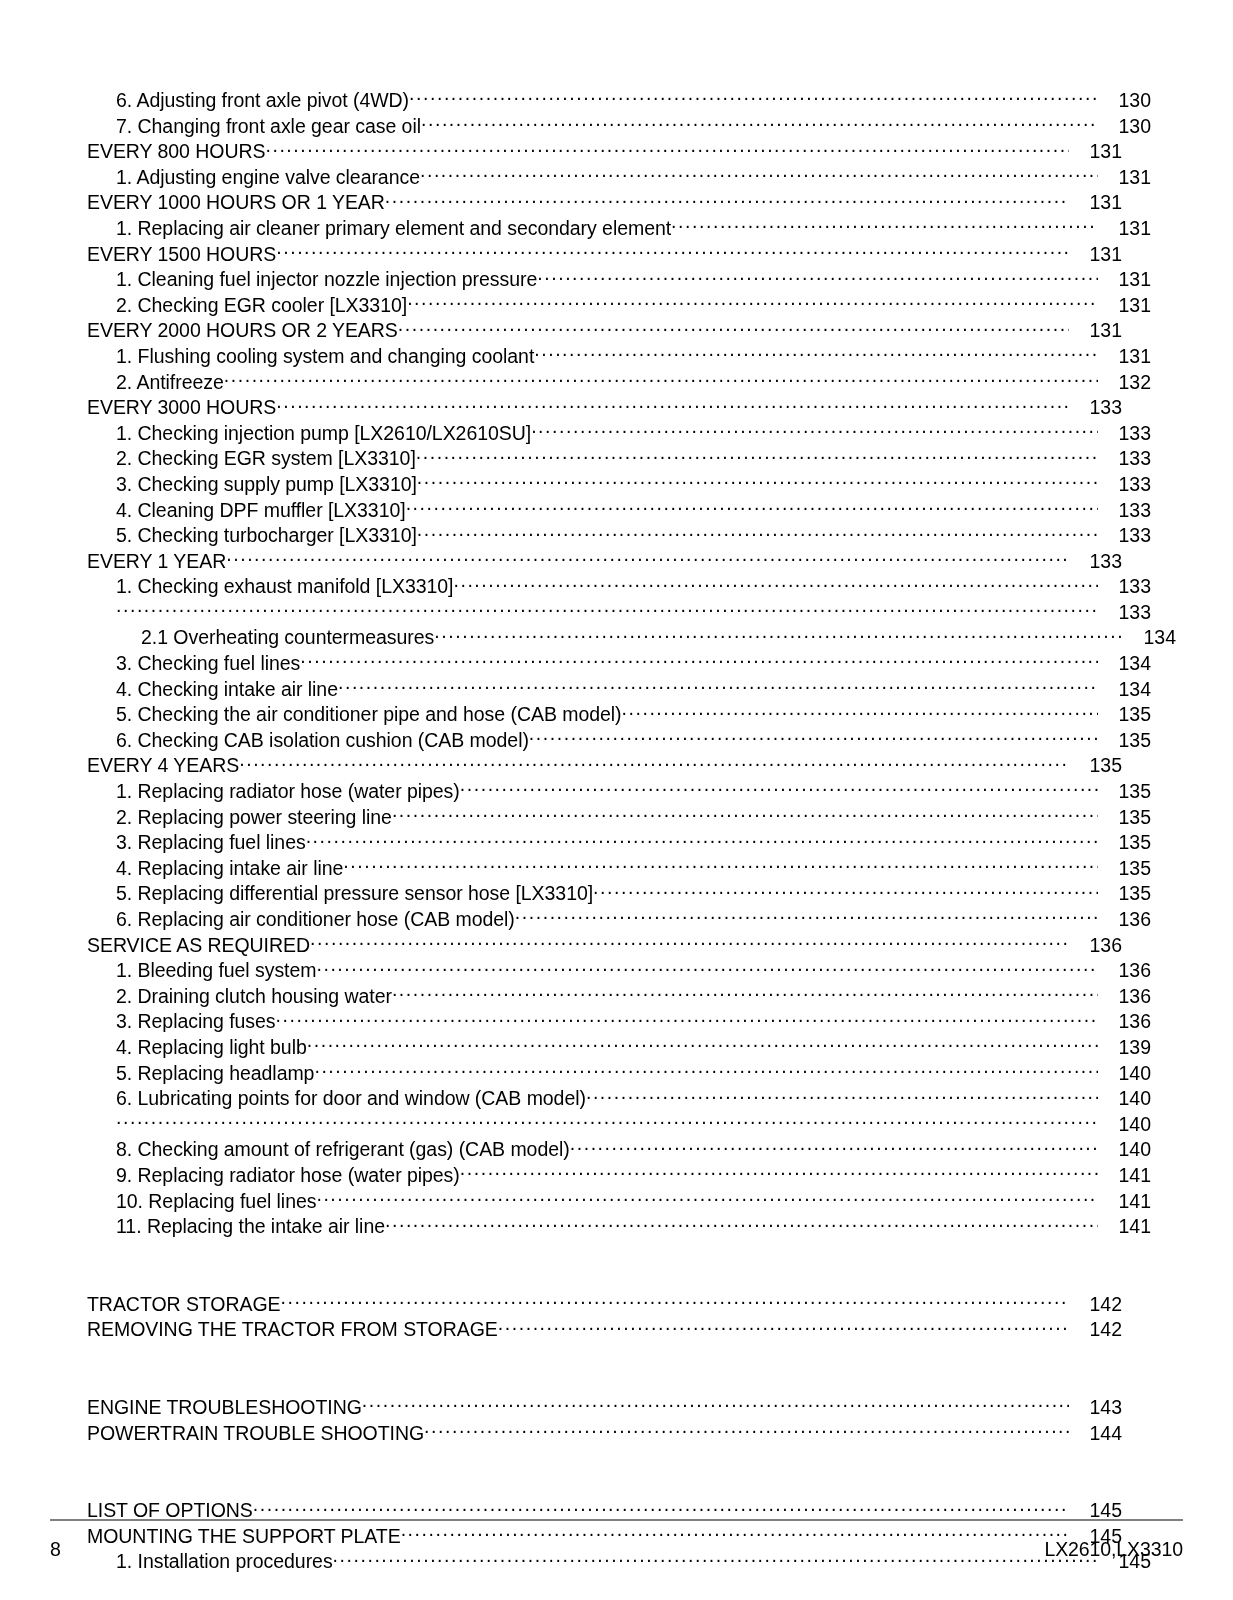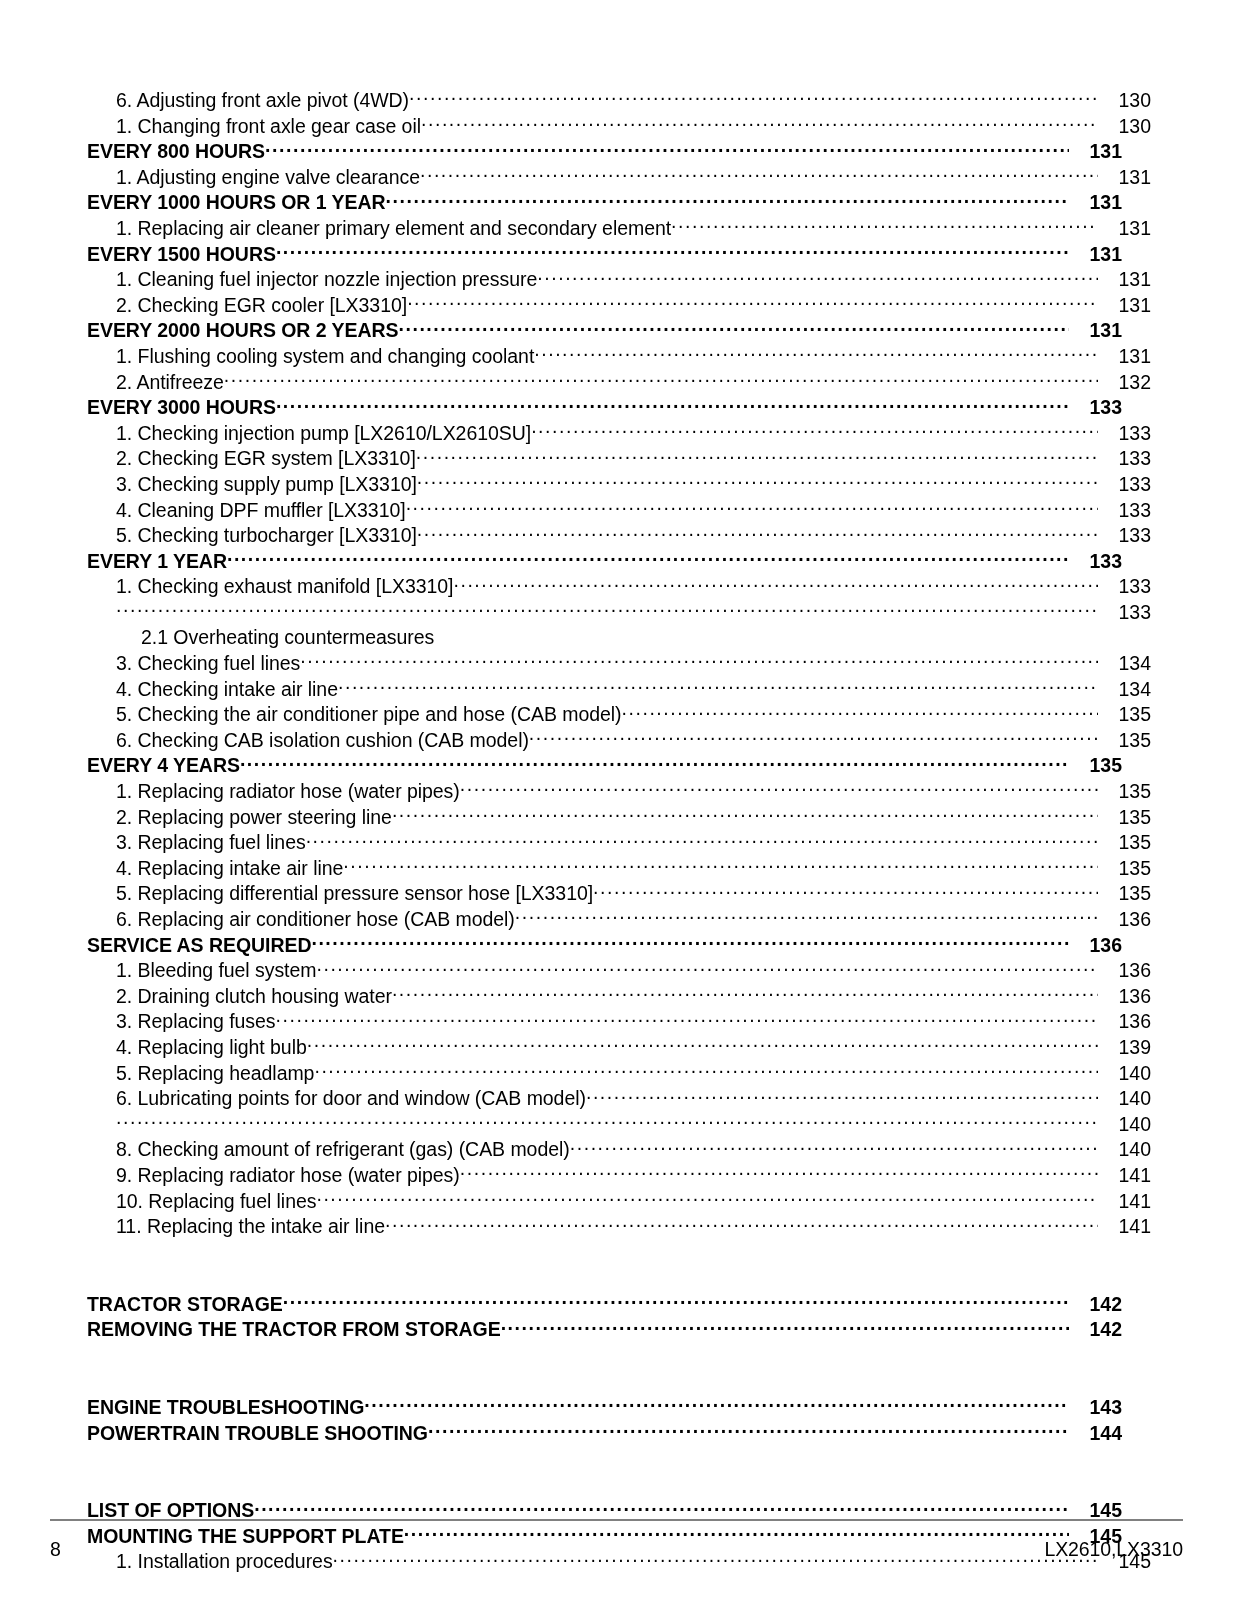--- a/index.html
+++ b/index.html
@@ -65,23 +65,23 @@
 
   .row .pageno {
     flex: 0 0 auto;
     font-size: 19.5px;
     text-align: right;
     min-width: 48px;
   }
 
   
   .lvl-major  { padding-left: 0px;  }
-  .lvl-1      { padding-left: 37px; font-weight: bold; }
+  .lvl-1      { padding-left: 37px; }
   .lvl-2      { padding-left: 66px; }
-  .lvl-3      { padding-left: 91px; flex-direction: column; }
+  .lvl-3      { padding-left: 91px; }
 
   
   .row.major {
     height: 34px;
     line-height: 34px;
     margin-top: 12px;
     margin-bottom: 6px;
   }
   .row.major .label {
     font-size: 27.5px;
@@ -129,21 +129,21 @@
 
 <div class="page">
 
   <div class="toc" id="toc-list">
       <div class="row lvl-2">
         <span class="label">6. Adjusting front axle pivot (4WD)</span>
         <span class="leader"></span>
         <span class="pageno">130</span>
       </div>
       <div class="row lvl-2">
-        <span class="label">1. Changing front axle gear case oil</span>
+        <span class="label">7. Changing front axle gear case oil</span>
         <span class="leader"></span>
         <span class="pageno">130</span>
       </div>
       <div class="row lvl-1">
         <span class="label">EVERY 800 HOURS</span>
         <span class="leader"></span>
         <span class="pageno">131</span>
       </div>
       <div class="row lvl-2">
         <span class="label">1. Adjusting engine valve clearance</span>

